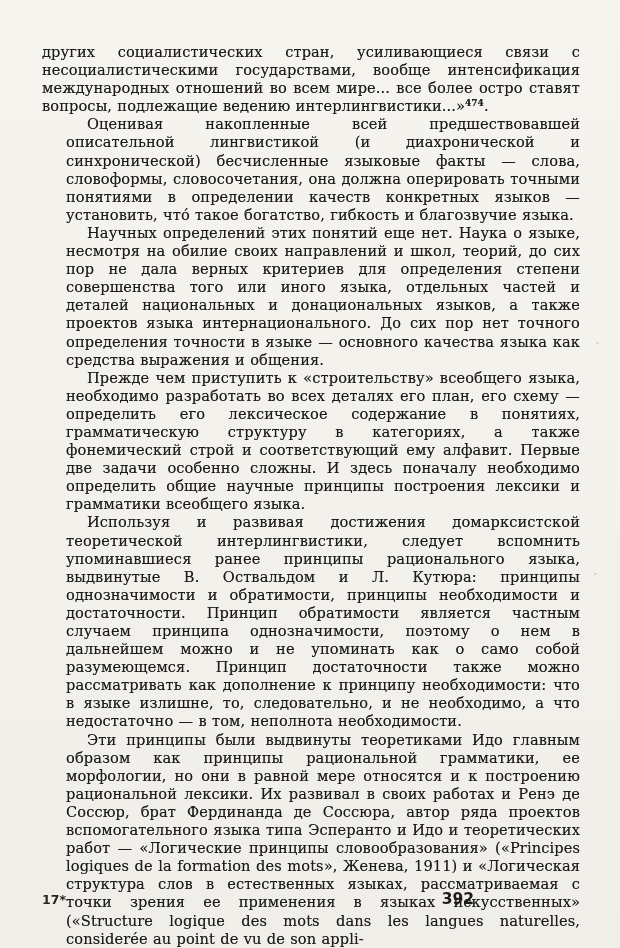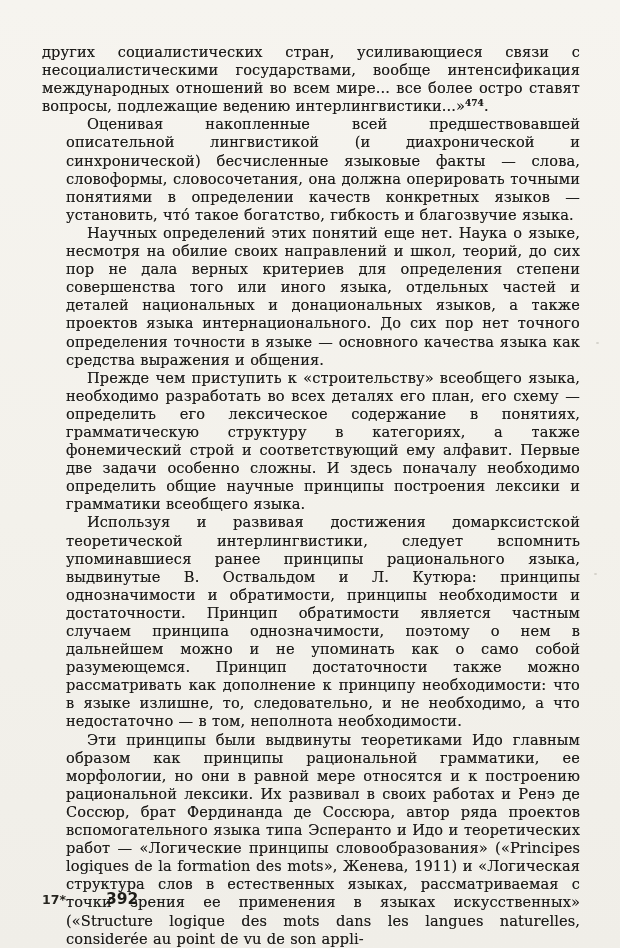--- a/index.html
+++ b/index.html
@@ -44,21 +44,21 @@
     vertical-align: 5px;
     font-weight: bold;
     letter-spacing: 0;
   }
   .footer {
     position: absolute;
     left: 42px;
     right: 40px;
     top: 890px;
     display: flex;
-    justify-content: flex-start;
+    justify-content: space-between;
     align-items: baseline;
     gap: 40px;
     padding-right: 26px;
     font-family: "DejaVu Sans", "Liberation Sans", sans-serif;
   }
   .signature-mark {
     font-size: 12.5px;
     font-weight: bold;
     color: #26251f;
   }

